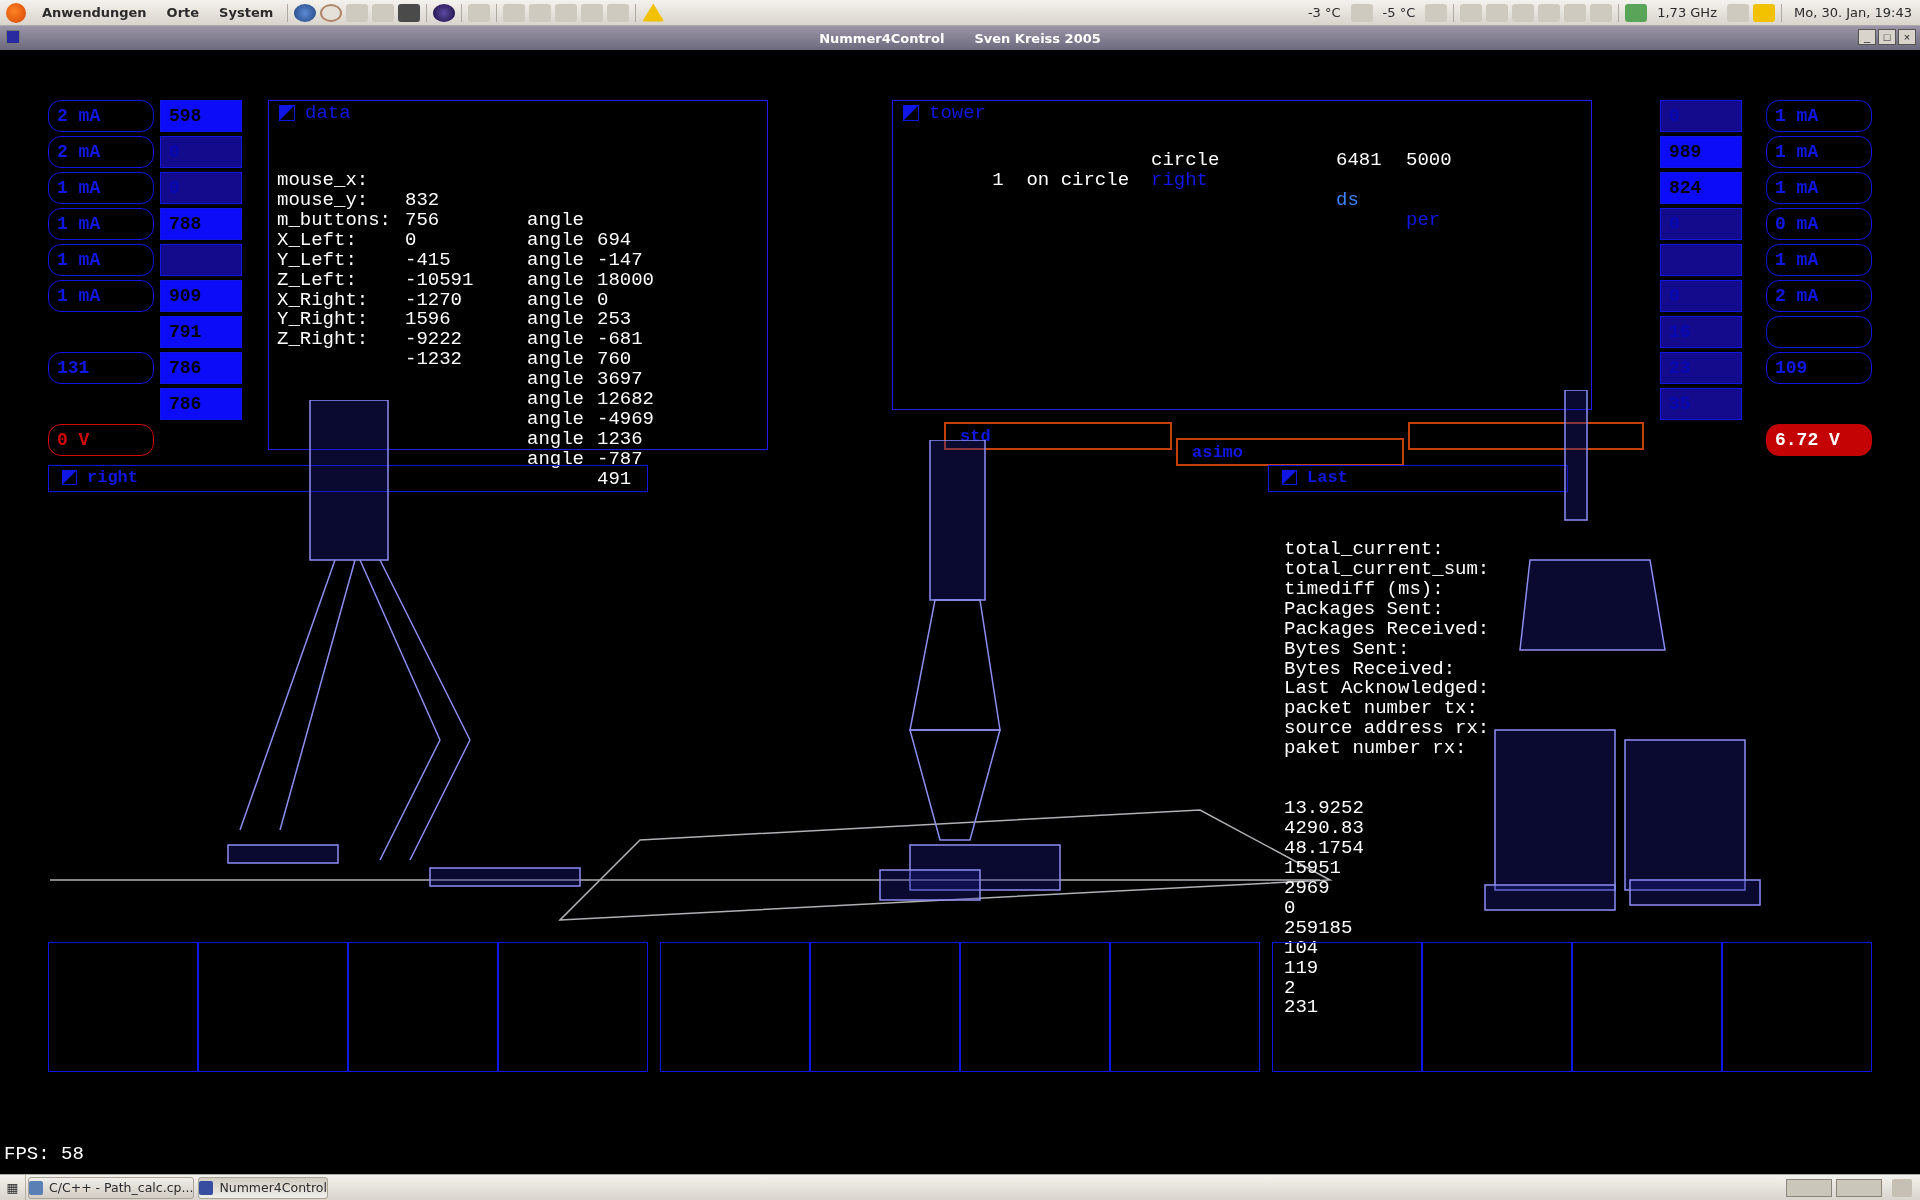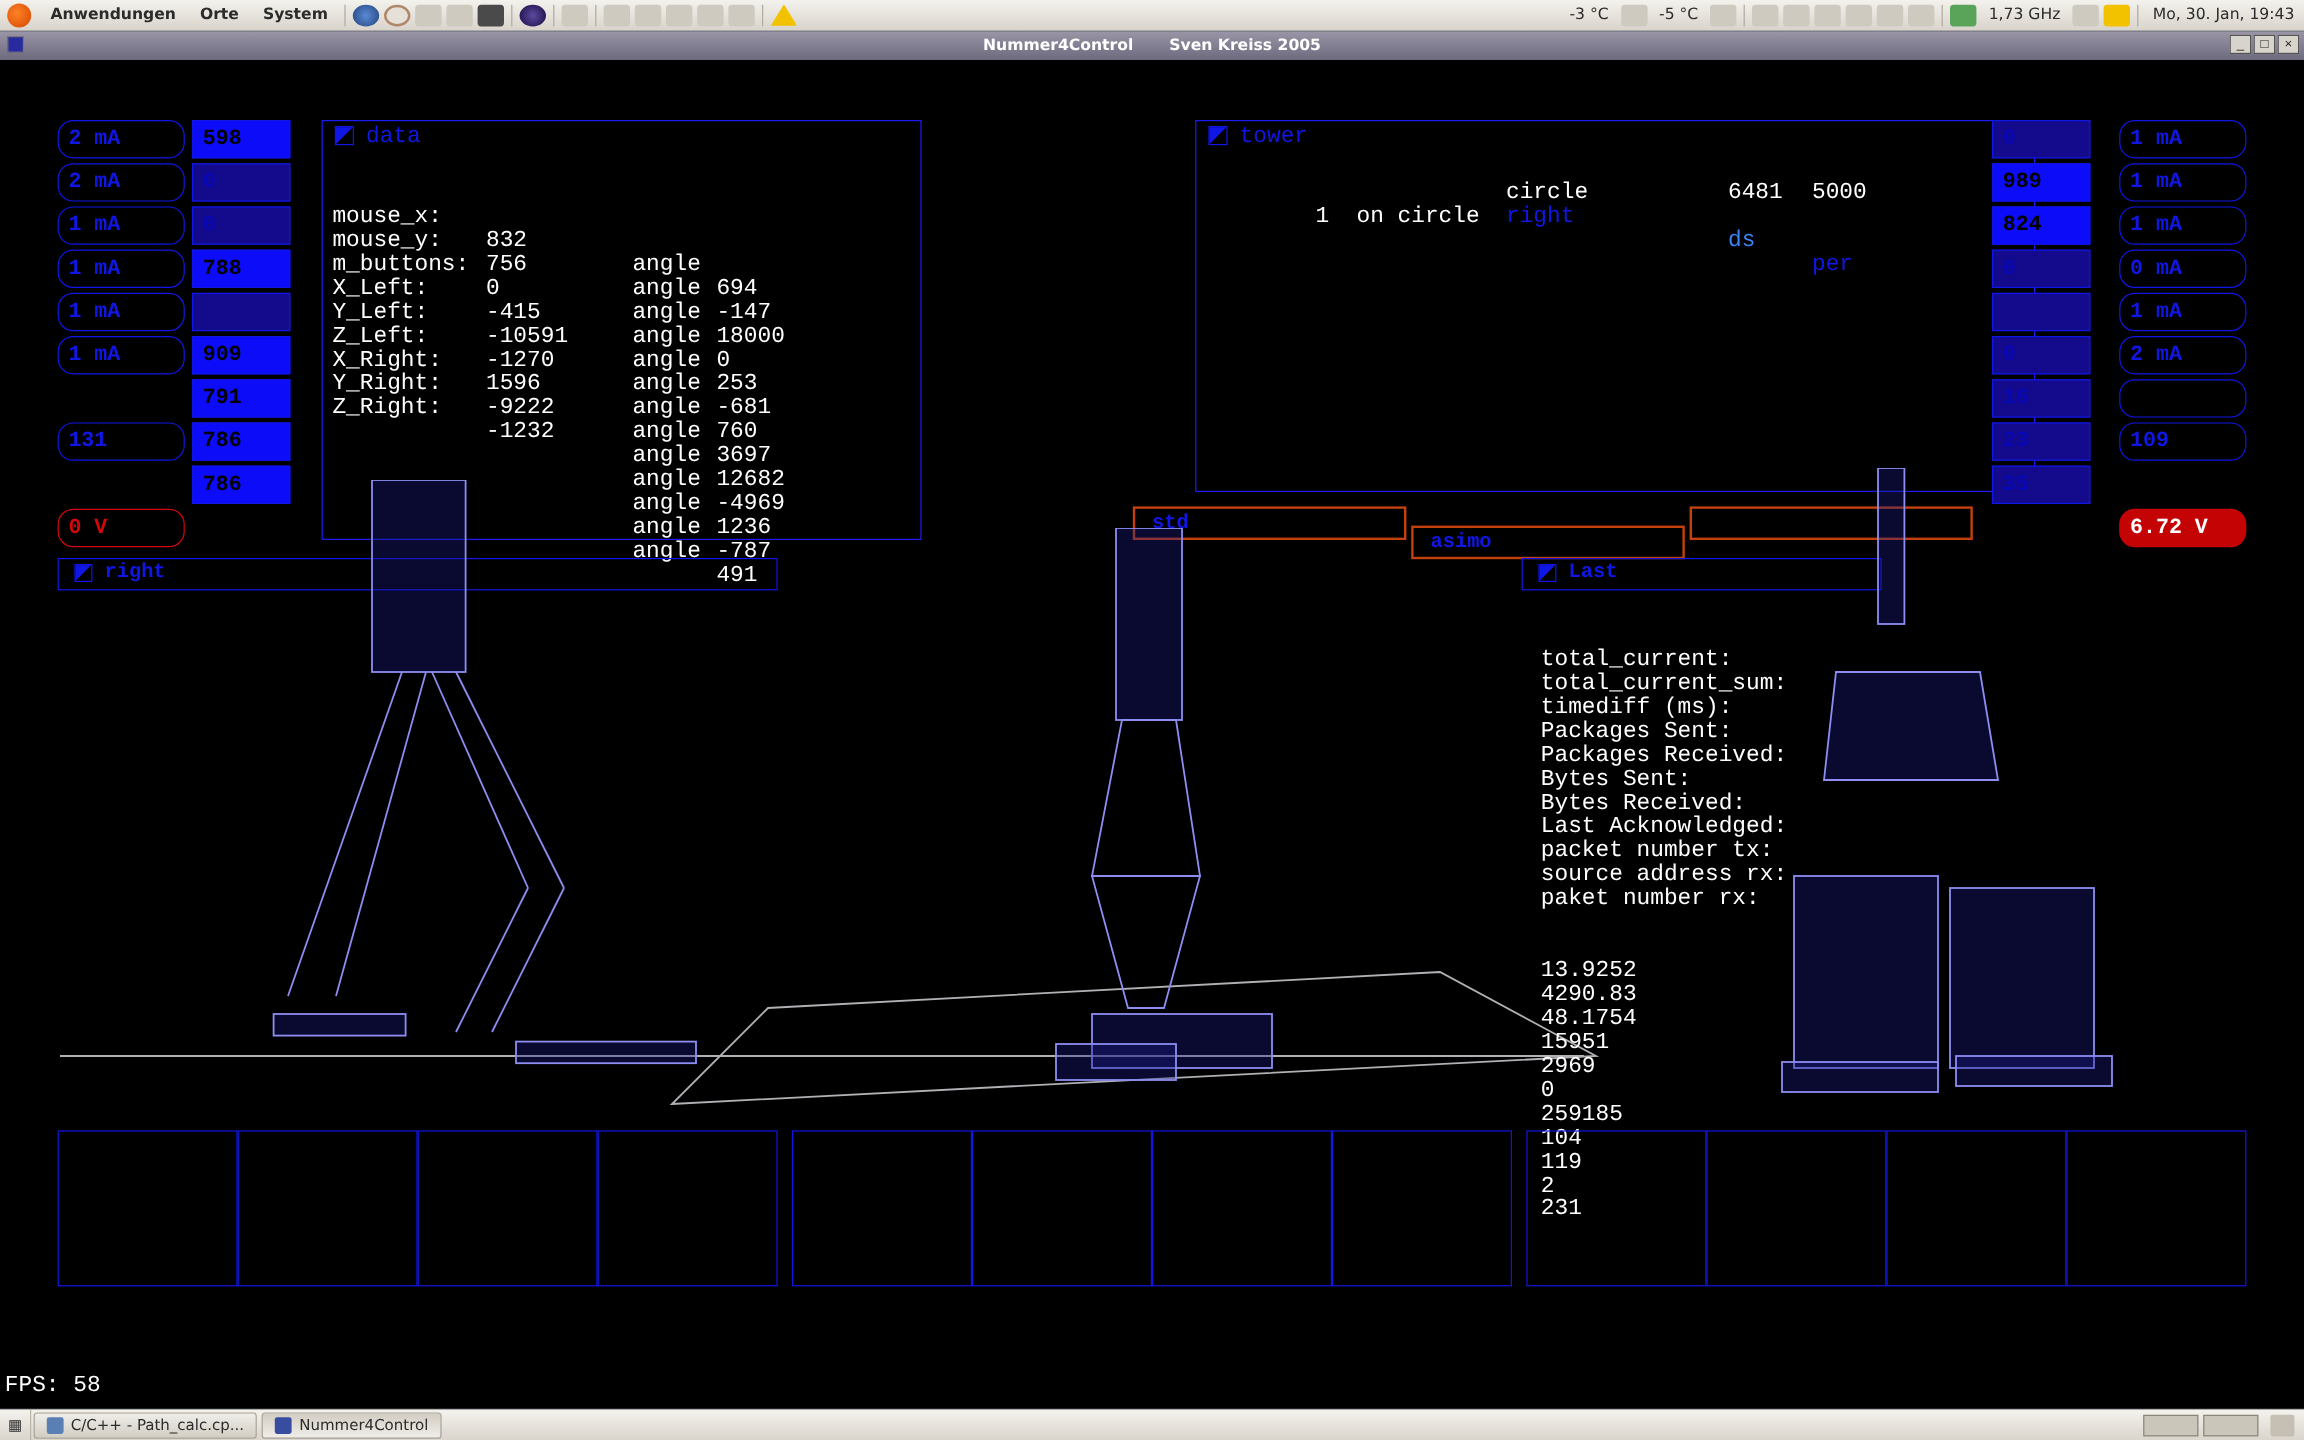--- a/index.html
+++ b/index.html
@@ -127,21 +127,21 @@
   background:linear-gradient(#f4f2ed,#d9d4cc);
   border-top:1px solid #aaa;
   font:12.5px "DejaVu Sans",sans-serif; color:#2b2b2b;
   display:flex; align-items:center;
 }
 .bottom-panel .show-desktop {
   width:26px;height:26px;display:flex;align-items:center;justify-content:center;
   border-right:1px solid #b8b2a7;
 }
 .bottom-panel .task {
-  height:22px;display:flex;align-items:center;padding:0 10px;margin:0 2px;
+  height:22px;display:flex;align-items:center;padding:0 0;margin:0 2px;
   background:linear-gradient(#efeee9,#d3cdc3);border:1px solid #a9a398;border-radius:3px;
 }
 .bottom-panel .task.active { background:linear-gradient(#d3cdc3,#efeee9); }
 .bottom-panel .task .ticon { width:14px;height:14px;background:#5a7fb5;margin-right:6px;border-radius:2px; }
 .bottom-panel .spacer { flex:1; }
 .bottom-panel .ws {
   width:46px;height:18px;border:1px solid #8a847a;margin:0 2px;background:#cbc6ba;
 }
 .bottom-panel .trash { width:20px;height:18px;background:#c6c0b4;border-radius:2px;margin:0 8px; }
 
@@ -279,21 +279,21 @@
 3697
 12682
 -4969
 1236
 -787
 491</div>
     </div>
   </div>
 
   
-  <div class="panel" style="left:996px; top:50px; width:700px; height:310px">
+  <div class="panel" style="left:892px; top:50px; width:700px; height:310px">
     <div class="panel-head">
         <span class="dicon"></span>
         <span>tower</span>
       </div>
     <div class="panel-body">
       <div class="col" style="left:250px; color:#1017e4">right</div>
       <div class="col" style="left:435px; color:#3b82f6">ds</div>
       <div class="col" style="left:505px; color:#1017e4">per</div>
 
       <div class="col" style="left:0; top:20px">

